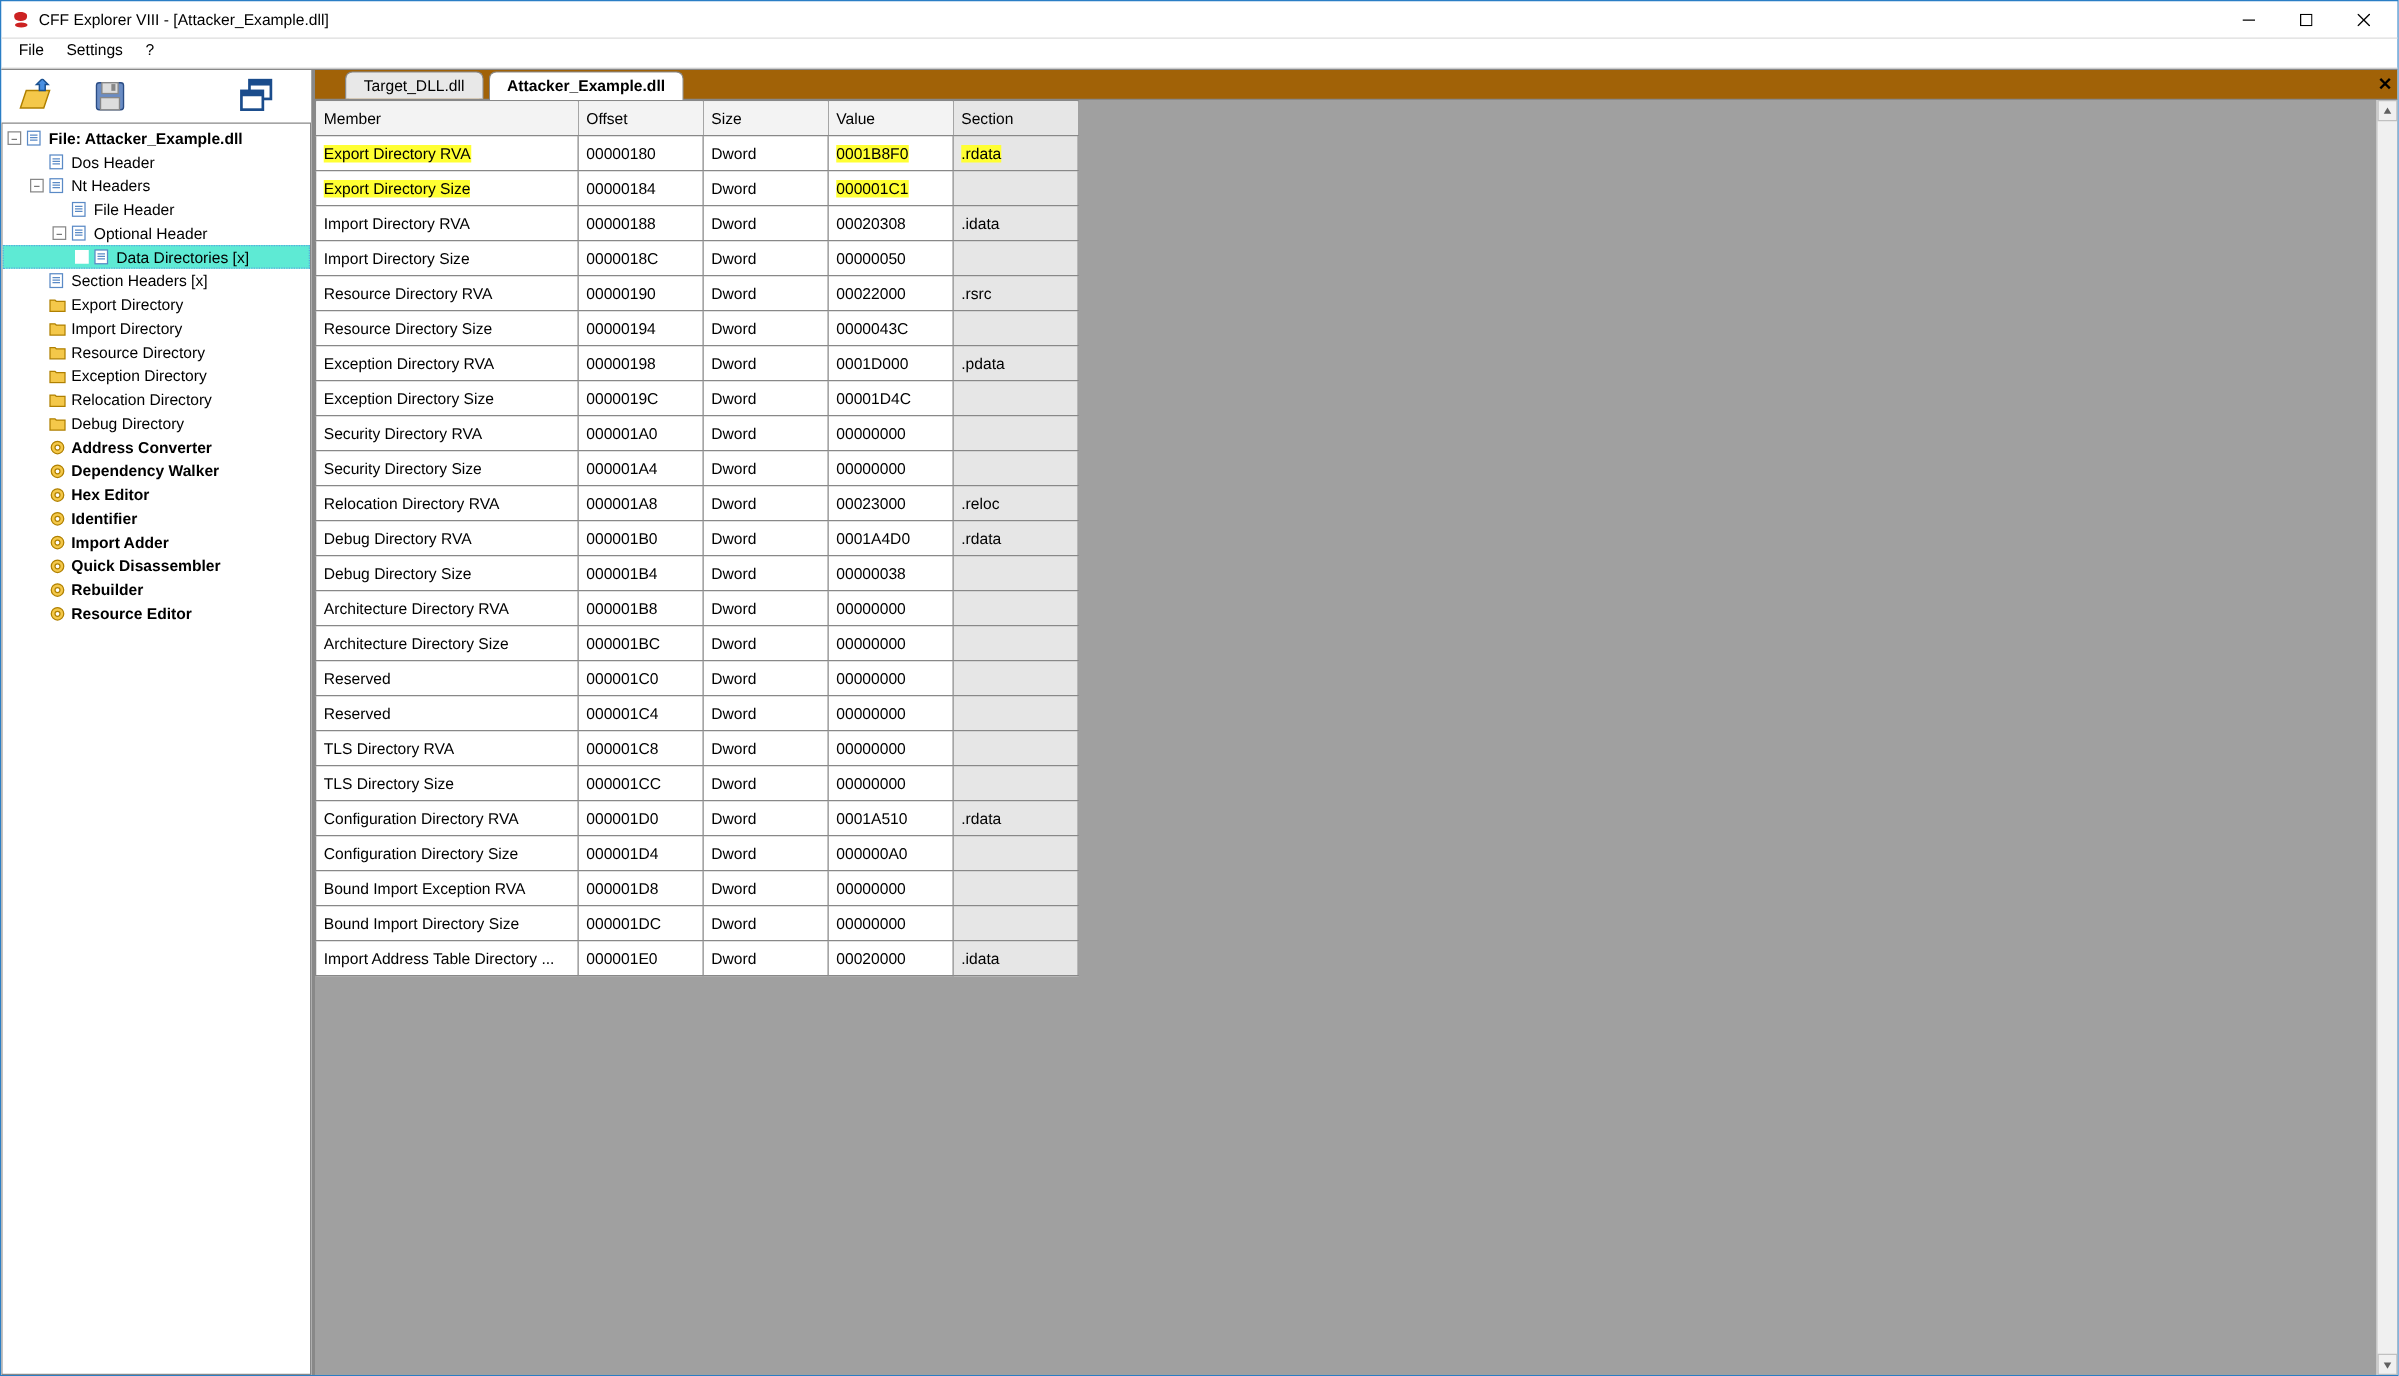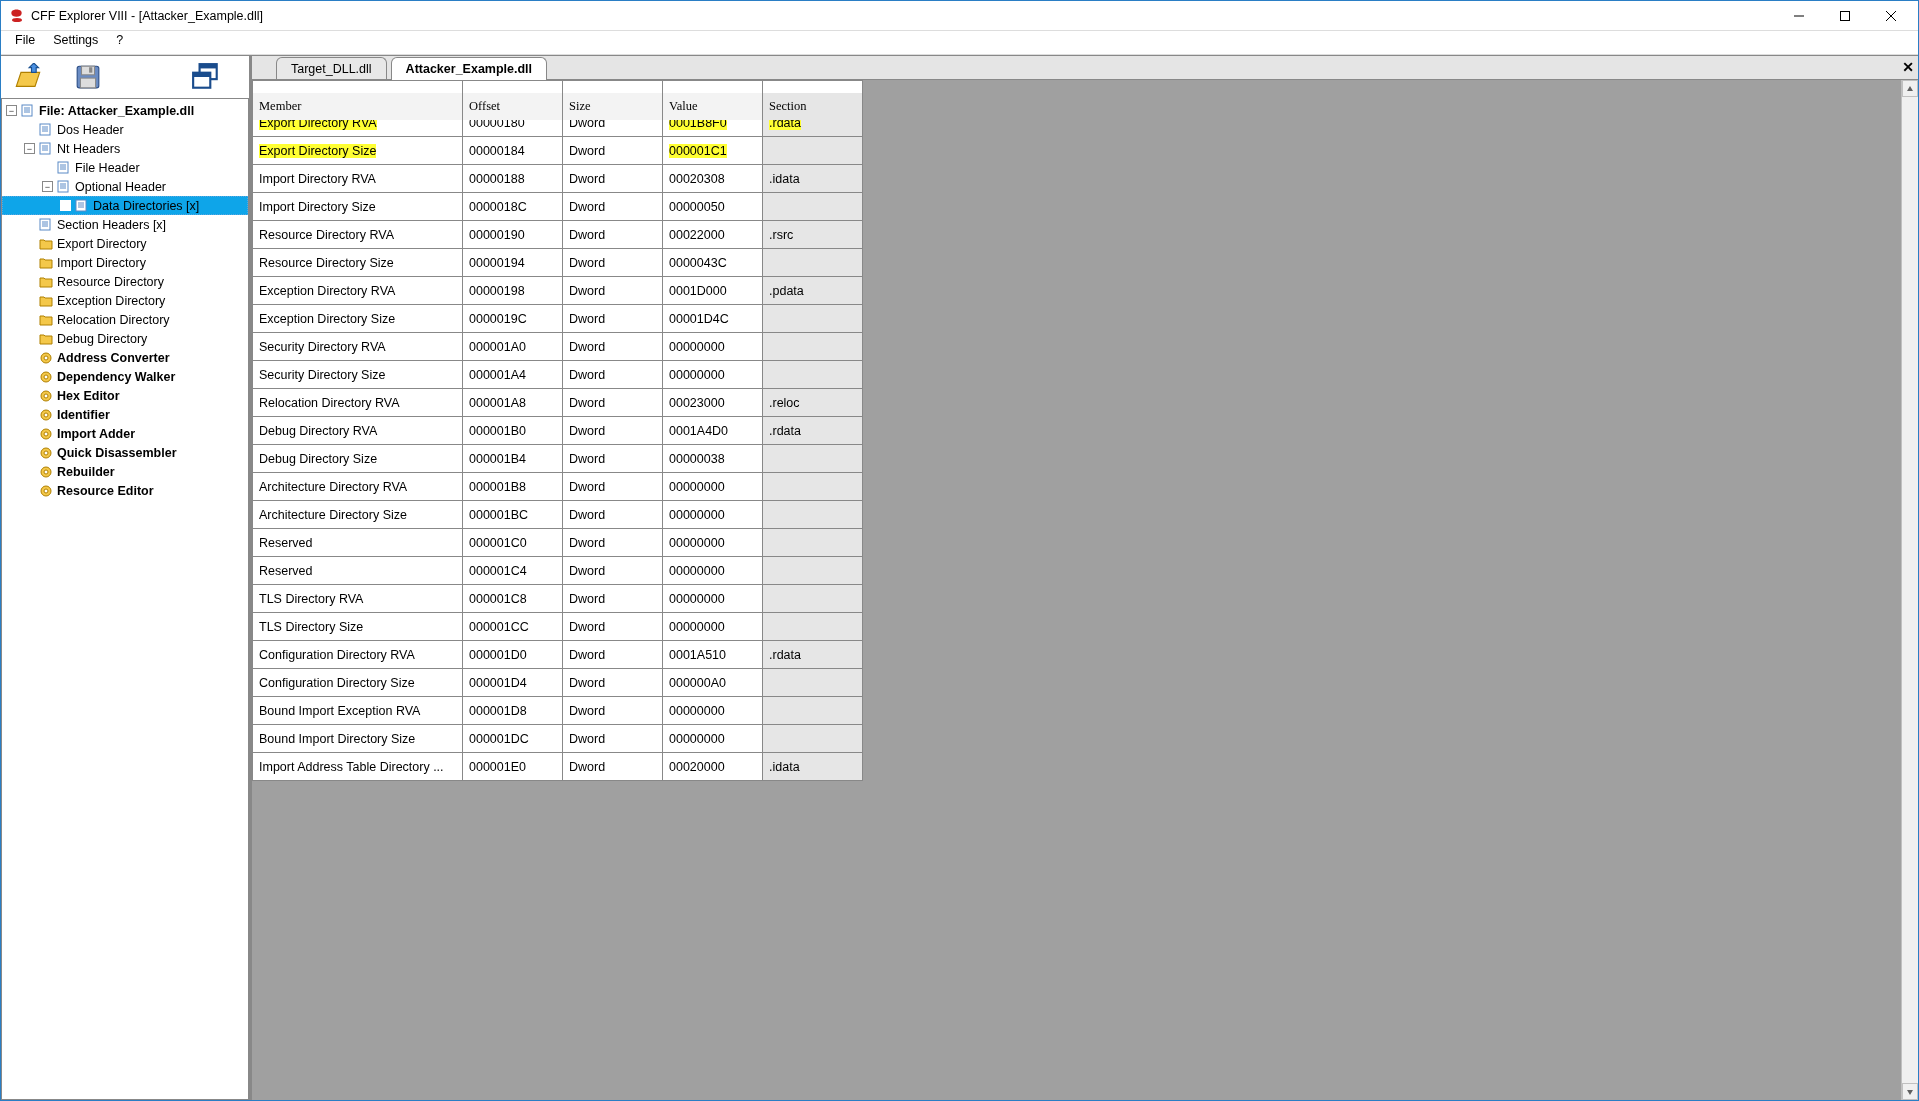--- a/index.html
+++ b/index.html
@@ -31,32 +31,32 @@
 .tree li { white-space: nowrap; }
 .row { display:flex; align-items:center; height: 19px; padding-right:4px; }
 .indent { display:inline-block; }
 .exp { width: 11px; height: 11px; border:1px solid #888; display:inline-flex; align-items:center; justify-content:center; font-size:9px; line-height:0; margin-right:3px; flex-shrink:0; background:#fff; color:#333;}
 .exp.empty { border:none; }
 .ticon { width:15px; height:15px; margin-right:4px; flex-shrink:0; display:inline-flex; align-items:center; justify-content:center;}
 .node-label { }
 .bold { font-weight: 600; }
 .sel { background: #cde8ff; }
 .sel .node-label { }
-.row.sel { outline: 1px dotted #5aa7e0; outline-offset:-1px; background:#0ea5e9; }
+.row.sel { outline: 1px dotted #5aa7e0; outline-offset:-1px; background:#5eead4; }
 
 .right-pane { flex:1; display:flex; flex-direction:column; background:#a0a0a0; overflow:hidden; position:relative; }
-.tabstrip { height: 24px; display:flex; align-items:flex-end; background:#e5e5e5; padding-left:24px; border-bottom:1px solid #888; position:relative;}
+.tabstrip { height: 24px; display:flex; align-items:flex-end; background:#a16207; padding-left:24px; border-bottom:1px solid #888; position:relative;}
 .tab { height: 22px; padding: 0 14px; display:flex; align-items:center; border:1px solid #888; border-bottom:none; border-radius: 6px 6px 0 0; margin-right:4px; background:#e8e8e8; font-size:12px;}
 .tab.active { background:#fff; font-weight:600; position:relative; top:1px; height:23px;}
 .tab-close { position:absolute; right:4px; top:3px; font-size:14px; font-weight:bold; }
 
 .table-wrap { flex:1; overflow:auto; background:#a0a0a0; }
 .dtable { background:#fff; border-collapse:collapse; }
 .dtable th, .dtable td { border:1px solid #888; text-align:left; padding: 5px 6px; height:28px; font-size:12.5px; font-weight:normal; }
-.dtable th { background:#f3f3f3; position:sticky; top:12px;font-family:Liberation Serif, serif; }
+.dtable th { background:#f3f3f3; position:sticky; top:0; }
 .dtable td.sec, .dtable th.sec { background:#e6e6e6; }
 .hl { background: #ffff33; }
 
 .vscroll { position:absolute; right:0; top:24px; bottom:0; width:17px; background:#f0f0f0; border-left:1px solid #c0c0c0; display:flex; flex-direction:column; align-items:center; justify-content:space-between;}
 .vscroll .arrow { width:100%; height:17px; display:flex; align-items:center; justify-content:center; border:1px solid #c0c0c0;}
 
 .col-member { width: 210px; }
 .col-offset { width: 100px; }
 .col-size   { width: 100px; }
 .col-value  { width: 100px; }

